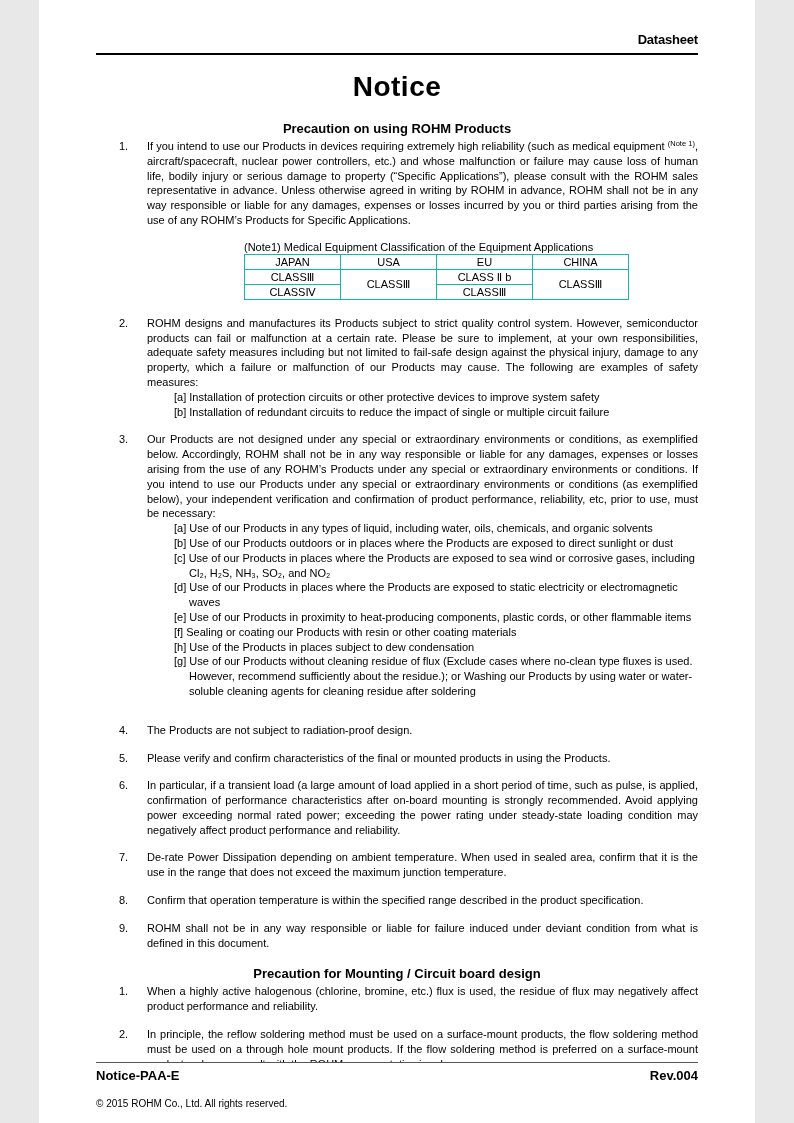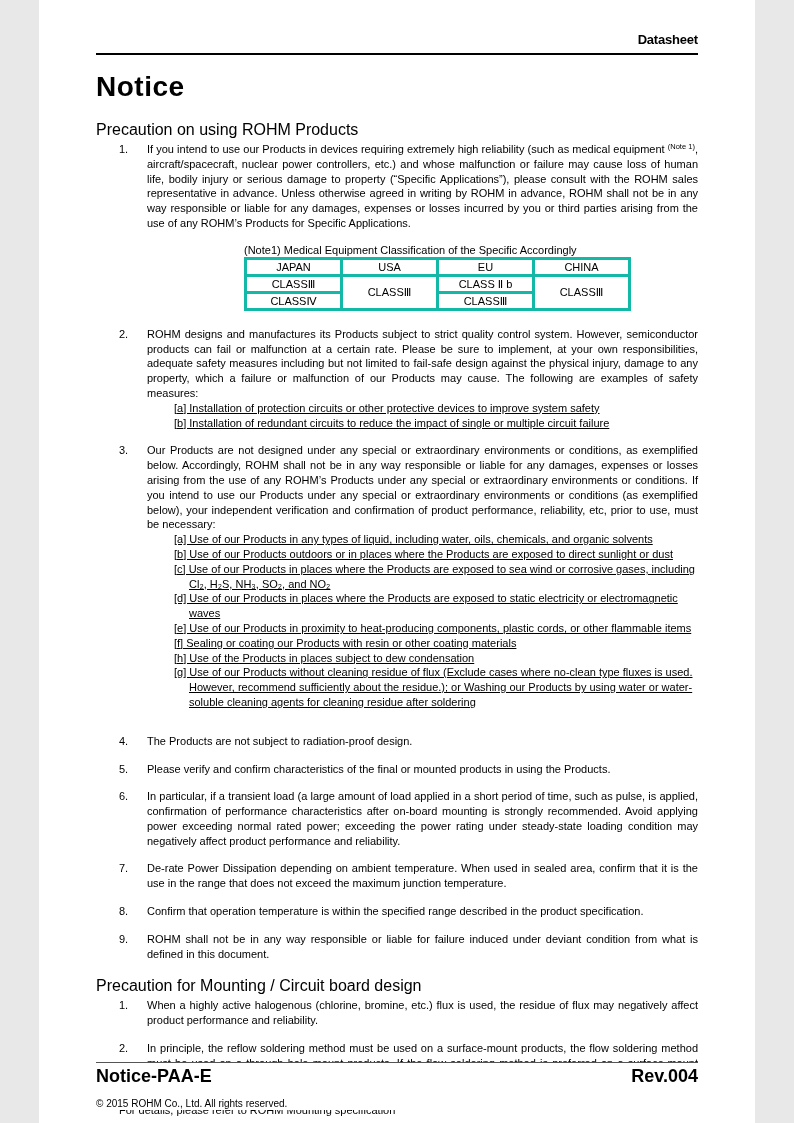--- a/index.html
+++ b/index.html
@@ -5,43 +5,43 @@
   html,body { margin:0; padding:0; background:#e8e8e8; }
   .page {
     position:relative; width:716px; height:1123px; margin:0 auto;
     background:#ffffff; color:#000000;
     font-family:"Liberation Sans", sans-serif;
     box-sizing:border-box; padding:30px 57px 0 57px; overflow:hidden;
   }
   .hdr-row { text-align:right; }
   .hdr-label { font-weight:bold; font-size:13px; line-height:16px; letter-spacing:-0.2px; }
   .hdr-rule { height:2px; background:#000; margin-top:5px; }
-  .doc-title { text-align:left; font-size:28px; font-weight:bold; margin:16px 0 18px 0; letter-spacing:0.5px; }
-  .sec-heading { font-size:16px; font-weight:normal; margin:0 0 3px 0; }
+  .doc-title { text-align:center; font-size:28px; font-weight:bold; margin:16px 0 18px 0; letter-spacing:0.5px; }
+  .sec-heading { font-size:13px; font-weight:bold; margin:0 0 3px 0;text-align:center; }
   .sec-heading.second { margin-top:16px; }
   .item { display:flex; padding-left:23px; margin-bottom:13px; font-size:11px; line-height:14.8px; }
   .item.gap-lg { margin-top:24px; }
   .num { flex:none; width:28px; }
   .body { flex:1; text-align:justify; }
   .body .para { display:block; }
-  .sub { padding-left:42px; text-indent:-15px; text-align:left;text-decoration:underline; }
+  .sub { padding-left:42px; text-indent:-15px; text-align:left; }
   sup.noteref { font-size:7.5px; line-height:0; vertical-align:4px; }
   .table-wrap { margin:6px 0 16px 148px; font-size:11px; }
   .tbl-caption { margin:0 0 1px 0; }
   table.note-table { border-collapse:collapse; }
   table.note-table th, table.note-table td {
-    border:3px solid #14b8a6; width:96px; box-sizing:border-box;
+    border:1px solid #14b8a6; width:96px; box-sizing:border-box;
     text-align:center; vertical-align:middle;
     font-size:11px; font-weight:normal; padding:0 4px; height:15px; line-height:14px;
   }
   .closing { padding-left:23px; font-size:11px; line-height:14.8px; margin-top:18px; }
   .footer { position:absolute; left:57px; right:57px; top:1062px; background:#fff; }
   .ftr-rule { height:1px; background:#555; }
   .ftr-row { display:flex; justify-content:space-between; margin-top:6px; }
-  .ftr-doc, .ftr-rev { font-weight:bold; font-size:18px; line-height:14px; }
+  .ftr-doc, .ftr-rev { font-weight:bold; font-size:13px; line-height:14px; }
   .ftr-copy { font-size:10px; line-height:13px; margin-top:14px; }
 </style>
 </head>
 <body>
 
 <div class="page">
 
   <div class="hdr-row">
     <span class="hdr-label">Datasheet</span>
   </div>
@@ -50,21 +50,21 @@
   <div class="doc-title">Notice</div>
 
   <div class="sec-heading">Precaution on using ROHM Products</div>
 
   <div class="item">
     <span class="num">1.</span>
     <div class="body"><span>If you intend to use our Products in devices requiring extremely high reliability (such as medical equipment </span><sup class="noteref">(Note 1)</sup><span>, aircraft/spacecraft, nuclear power controllers, etc.) and whose malfunction or failure may cause loss of human life, bodily injury or serious damage to property (“Specific Applications”), please consult with the ROHM sales representative in advance. Unless otherwise agreed in writing by ROHM in advance, ROHM shall not be in any way responsible or liable for any damages, expenses or losses incurred by you or third parties arising from the use of any ROHM’s Products for Specific Applications.</span></div>
   </div>
 
   <div class="table-wrap">
-    <div class="tbl-caption">(Note1) Medical Equipment Classification of the Specific Accordingly</div>
+    <div class="tbl-caption">(Note1) Medical Equipment Classification of the Equipment Applications</div>
     <table class="note-table">
       <thead>
         <tr>
           <th>JAPAN</th>
           <th>USA</th>
           <th>EU</th>
           <th>CHINA</th>
         </tr>
       </thead>
       <tbody>

